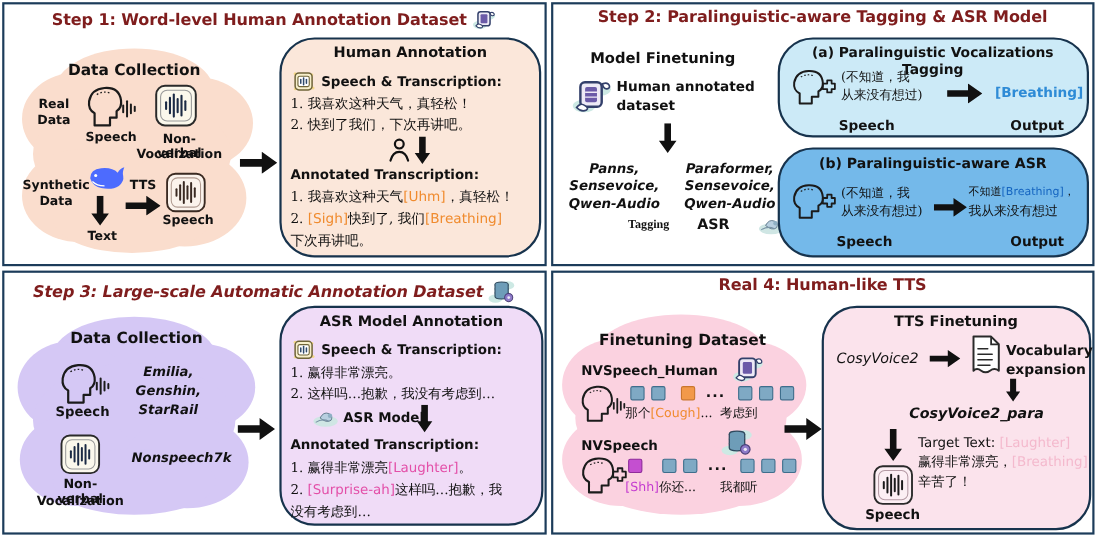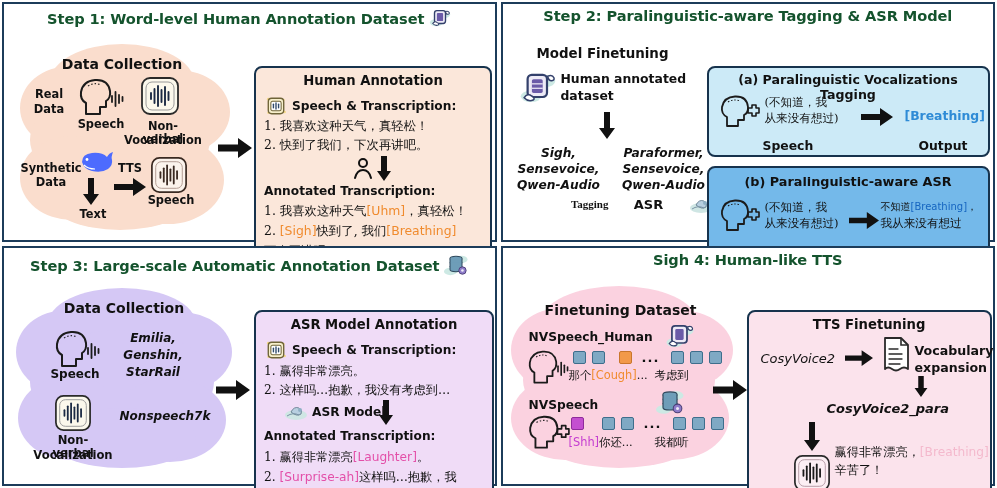--- a/index.html
+++ b/index.html
@@ -9,32 +9,32 @@
     background: #ffffff;
     font-family: "DejaVu Sans", "Liberation Sans", sans-serif;
     overflow: hidden;
   }
   .figure { position:relative; width:997px; height:488px; display:grid;
             grid-template-columns: 1fr 1fr; grid-template-rows: 1fr 1fr; }
 
   .quad { position:relative; border:2px solid #1c3c5a; margin:2px; background:#fff; }
 
   .step-title { position:absolute; top:3px; left:0; right:0; text-align:right;
-    font-size:14.6px; font-weight:bold; color:#14532d; letter-spacing:-0.1px;
+    font-size:14.6px; font-weight:bold; color:#7f1d1d; letter-spacing:-0.1px;
     display:flex; align-items:center; justify-content:center; gap:5px; }
 
   
   .blob { position:absolute; }
   .blob svg { position:absolute; top:0; left:0; }
   .blob-content { position:absolute; top:0; left:0; width:100%; height:100%; }
 
   .blob-title { position:absolute; text-align:center; font-size:14px; font-weight:bold; color:#111; }
 
   
-  .panel { position:absolute; border:2.2px solid #17334d; border-radius:8px;margin-top:32px; }
+  .panel { position:absolute; border:2.2px solid #17334d; border-radius:32px; }
   .panel-title { position:absolute; top:5px; left:0; right:0; text-align:center;
                  font-size:13.2px; font-weight:bold; color:#111; }
 
   .lbl { position:absolute; font-size:11.4px; color:#111; line-height:1.15; }
   .lbl.b { font-weight:bold; }
   .lbl.i { font-style:italic; font-weight:bold; }
   .cn { font-family:"DejaVu Serif","Liberation Serif", serif; }
 
   .tx { position:absolute; font-size:11.6px; color:#111; line-height:1.35; white-space:nowrap; }
   .tx.bold { font-weight:bold; }
@@ -216,21 +216,21 @@
       <path d="M3 20 q2.5 -3.5 5.5 -1.2 q2.8 1.6 1 2.9 q-3.4 1.6 -6.5 -1.7z" fill="#fff" stroke="#33406b" stroke-width="1.1"></path>
       <path d="M20 4.5 q3.4 -1.4 4.5 1.1 q.6 1.8 -1.6 2.2 q-2.2 .2 -2.9 -3.3z" fill="#fff" stroke="#33406b" stroke-width="1.1"></path>
     </svg>
     <div class="lbl b" style="left:58px; top:68px; font-size:12.4px;">Human annotated</div>
     <div class="lbl b" style="left:58px; top:85px; font-size:12.4px;">dataset</div>
 
     <svg style="position:absolute; left:95px; top:108px;" width="18" height="28" viewBox="0 0 18 28">
       <path d="M6 0 h6 v16 h5 l-8 11 l-8 -11 h5 z" fill="#111"></path>
     </svg>
 
-    <div class="lbl i" style="left:10px; top:142px; width:92px; text-align:center; font-size:12.2px; font-style:italic; font-weight:bold;">Sigh,</div>
+    <div class="lbl i" style="left:10px; top:142px; width:92px; text-align:center; font-size:12.2px; font-style:italic; font-weight:bold;">Panns,</div>
     <div class="lbl i" style="left:6px; top:158px; width:100px; text-align:center; font-size:12.2px; font-style:italic; font-weight:bold;">Sensevoice,</div>
     <div class="lbl i" style="left:6px; top:174px; width:100px; text-align:center; font-size:12.2px; font-style:italic; font-weight:bold;">Qwen-Audio</div>
     <div class="lbl b" style="left:6px; top:194px; width:100px; text-align:right; font-size:11px;font-family:Liberation Serif, serif;">Tagging</div>
 
     <div class="lbl i" style="left:106px; top:142px; width:110px; text-align:center; font-size:12.2px; font-style:italic; font-weight:bold;">Paraformer,</div>
     <div class="lbl i" style="left:106px; top:158px; width:110px; text-align:center; font-size:12.2px; font-style:italic; font-weight:bold;">Sensevoice,</div>
     <div class="lbl i" style="left:106px; top:174px; width:110px; text-align:center; font-size:12.2px; font-style:italic; font-weight:bold;">Qwen-Audio</div>
     <div class="lbl b" style="left:106px; top:194px; width:80px; text-align:center; font-size:13px;">ASR</div>
     <svg style="position:absolute; left:186px; top:191px;" width="24" height="20" viewBox="0 0 24 20">
       <ellipse cx="12" cy="13" rx="11" ry="5" fill="#CFE6E4"></ellipse>
@@ -281,21 +281,21 @@
         <span class="cn">不知道</span><span style="color:#1565C0">[Breathing]</span><span class="cn">，</span>
       </div>
       <div class="tx cn" style="left:172px; top:48px; font-size:11.6px;">我从来没有想过</div>
 
       <div class="tx bold" style="left:52px; top:76px; font-size:12.4px;">Speech</div>
       <div class="tx bold" style="left:210px; top:76px; font-size:12.4px;">Output</div>
     </div>
   </div>
 
   <div class="quad">
-    <div class="step-title" style="top:5px;">
+    <div class="step-title" style="top:5px;font-style:italic;">
       <span>Step 3: Large-scale Automatic Annotation Dataset</span>
       <svg width="24" height="24" viewBox="0 0 26 26">
         <ellipse cx="7" cy="20" rx="7" ry="4" fill="#CDE9E4"></ellipse>
         <ellipse cx="19" cy="7" rx="6.5" ry="4" fill="#CDE9E4"></ellipse>
         <g fill="#6E9DB8" stroke="#2f4a5e" stroke-width="1.1">
           <ellipse cx="13" cy="6" rx="6.5" ry="2.4"></ellipse>
           <path d="M6.5 6 v4 a6.5 2.4 0 0 0 13 0 v-4"></path>
           <path d="M6.5 10 v4 a6.5 2.4 0 0 0 13 0 v-4"></path>
           <path d="M6.5 14 v4 a6.5 2.4 0 0 0 13 0 v-4"></path>
         </g>
@@ -397,21 +397,21 @@
       </div>
       <div class="tx" style="left:8px; top:157px; font-size:12.2px;">
         <span class="cn">2. </span><span class="tag-pink">[Surprise-ah]</span><span class="cn">这样吗…抱歉，我</span>
       </div>
       <div class="tx cn" style="left:8px; top:177px; font-size:12.2px;">没有考虑到…</div>
     </div>
   </div>
 
   <div class="quad">
     <div class="step-title">
-      <span>Sigh 4: Human-like TTS</span>
+      <span>Real 4: Human-like TTS</span>
     </div>
 
     <div class="blob" style="left:4px; top:28px; width:232px; height:200px;text-decoration:underline;">
       <svg width="232" height="200" viewBox="0 0 232 200">
         <g fill="#FBD2E0">
           <ellipse cx="112" cy="46" rx="78" ry="36"></ellipse>
           <ellipse cx="54" cy="74" rx="50" ry="42"></ellipse>
           <ellipse cx="172" cy="74" rx="54" ry="40"></ellipse>
           <ellipse cx="112" cy="104" rx="96" ry="52"></ellipse>
           <ellipse cx="58" cy="142" rx="54" ry="42"></ellipse>
@@ -525,20 +525,24 @@
       <svg style="position:absolute; left:164px; top:64px;" width="16" height="22" viewBox="0 0 16 24">
         <path d="M5 0 h6 v13 h4 l-7 10 l-7 -10 h4 z" fill="#111"></path>
       </svg>
 
       <div class="tx" style="left:78px; top:88px; font-size:13px; font-style:italic; font-weight:bold;">CosyVoice2_para</div>
 
       <svg style="position:absolute; left:54px; top:110px;" width="18" height="30" viewBox="0 0 18 30">
         <path d="M6 0 h6 v18 h5 l-8 11 l-8 -11 h5 z" fill="#111"></path>
       </svg>
 
+      <div class="tx" style="left:86px; top:114px; font-size:12.2px;">
+        <span class="bold">Target Text:</span>
+        <span class="tag-softpink">[Laughter]</span>
+      </div>
       <div class="tx" style="left:86px; top:132px; font-size:12.2px;">
         <span class="cn">赢得非常漂亮，</span><span class="tag-softpink">[Breathing]</span>
       </div>
       <div class="tx cn" style="left:86px; top:150px; font-size:12.2px;">辛苦了！</div>
 
       <svg style="position:absolute; left:44px; top:142px;" width="38" height="38" viewBox="0 0 40 40">
         <rect x="2" y="2" width="36" height="36" rx="8" fill="#FCEFF4" stroke="#2a2a2a" stroke-width="1.8"></rect>
         <rect x="6" y="6" width="28" height="28" rx="6" fill="none" stroke="#b49aa4" stroke-width="1"></rect>
         <g stroke="#1b1b1b" stroke-width="1.9" stroke-linecap="round">
           <line x1="11" y1="17" x2="11" y2="23"></line>

